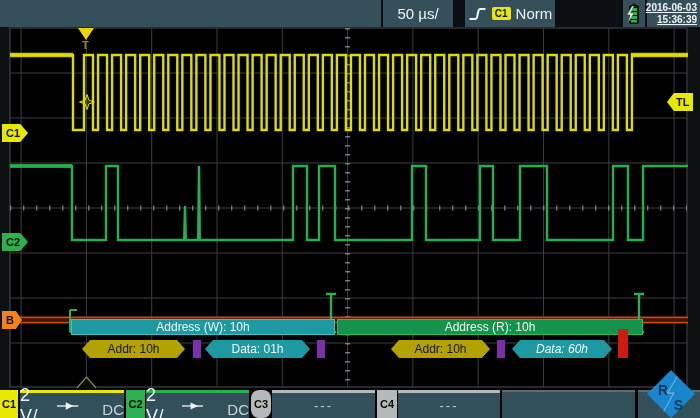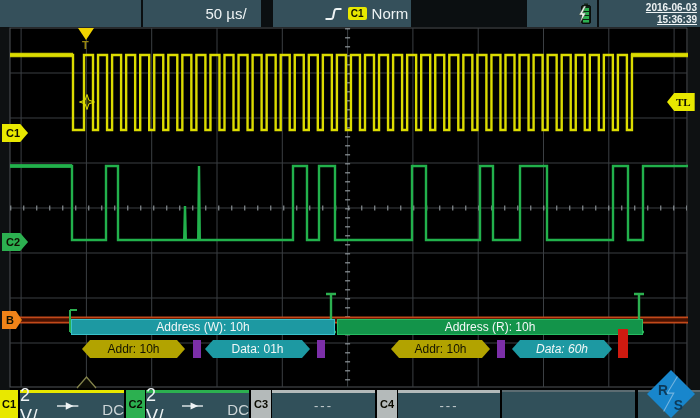--- a/index.html
+++ b/index.html
@@ -2,21 +2,21 @@
 <html><head>
 <meta charset="utf-8">
 <style>
   html,body{margin:0;padding:0;background:#000;}
   .screen{position:relative;width:700px;height:418px;background:#020303;overflow:hidden;
           font-family:"Liberation Sans",sans-serif;-webkit-font-smoothing:antialiased;}
   
   .topbar{position:absolute;left:0;top:0;width:700px;height:27px;background:#0b0f11;
           display:flex;align-items:stretch;}
   .tseg{background:#35505b;color:#eef3f4;display:flex;align-items:center;justify-content:center;
-        font-size:15px;white-space:nowrap;padding-left:48px;}
+        font-size:15px;white-space:nowrap;}
   .tseg.spacer{flex:1;}
   .c1badge{background:#e8e800;color:#101000;font-size:10px;font-weight:bold;
            padding:1px 3px;border-radius:2px;margin:0 5px;line-height:11px;}
   .datebox{flex-direction:column;align-items:flex-end;justify-content:center;
            font-size:10px;line-height:11.5px;padding-right:3px;font-weight:bold;}
   
   .plot{position:absolute;left:0;top:27px;width:700px;height:363px;background:#000;}
   .sidecol{position:absolute;top:0;width:10px;height:363px;background:#0e1112;}
   svg.layer{position:absolute;left:0;top:0;}
   
@@ -138,21 +138,21 @@
 
     <div class="chmark right" style="left:2px;top:97px;background:#e8e800;">
       <span>C1</span>
       </div>
     <div class="chmark right" style="left:2px;top:206px;background:#2cb050;">
       <span>C2</span>
       </div>
     <div class="chmark right" style="left:2px;top:284px;background:#ef8318;">
       <span>B</span>
       </div>
-    <div class="chmark left" style="left:667px;top:66px;background:#e8e800;font-family:Liberation Serif, serif;">
+    <div class="chmark left" style="left:667px;top:66px;background:#e8e800;">
       <span>TL</span>
       </div>
 
     <div id="decode-layer">
         <div class="busbox frame" style="left: 71px; width: 264px; background: rgb(29, 153, 162); border-color: rgb(57, 195, 203);">Address (W): 10h</div>
         <div class="busbox frame" style="left: 337px; width: 306px; background: rgb(19, 148, 74); border-color: rgb(39, 189, 98); text-align: center;">Address (R): 10h</div>
         <div class="busbox token" style="left: 82px; width: 103px; background: rgb(178, 163, 0); color: rgb(21, 20, 0);">Addr: 10h</div>
         <div class="busbox mark" style="left: 193px; width: 8px; background: rgb(124, 47, 168);"></div>
         <div class="busbox token" style="left: 205px; width: 105px; background: rgb(29, 153, 162); color: rgb(242, 247, 247);">Data: 01h</div>
         <div class="busbox mark" style="left: 317px; width: 8px; background: rgb(124, 47, 168);"></div>
@@ -179,21 +179,21 @@
     </div>
     <div class="chlabel" style="width:19px;margin-left:2px;background:#2cb050;">C2</div>
     <div class="chbox" style="width:103px;margin-left:1px;border-top:3px solid #2cb050;">
       <span class="scaletxt">2 V/</span>
       <svg width="24" height="10" viewBox="0 0 24 10" style="margin-left:4px;">
         <line x1="0" y1="5" x2="22" y2="5" stroke="#eef3f4" stroke-width="1.4"></line>
         <polygon points="9,1.2 17,5 9,8.8" fill="#eef3f4"></polygon>
       </svg>
       <span class="coupling">DC</span>
     </div>
-    <div class="chlabel" style="width:20px;margin-left:2px;background:#b4baba;">C3</div>
+    <div class="chlabel" style="width:20px;margin-left:2px;background:#b4baba;border-radius:8px;">C3</div>
     <div class="chbox" style="width:103px;margin-left:1px;border-top:3px solid #b4baba;">
       <span class="dashes">---</span>
     </div>
     <div class="chlabel" style="width:20px;margin-left:2px;background:#b4baba;">C4</div>
     <div class="chbox" style="width:102px;margin-left:1px;border-top:3px solid #b4baba;">
       <span class="dashes">---</span>
     </div>
     <div class="chbox" style="width:133px;margin-left:2px;border-top:2px solid #5c6c72;"></div>
     <div class="chbox" style="flex:1;margin-left:3px;border-top:2px solid #5c6c72;"></div>
   </div>

